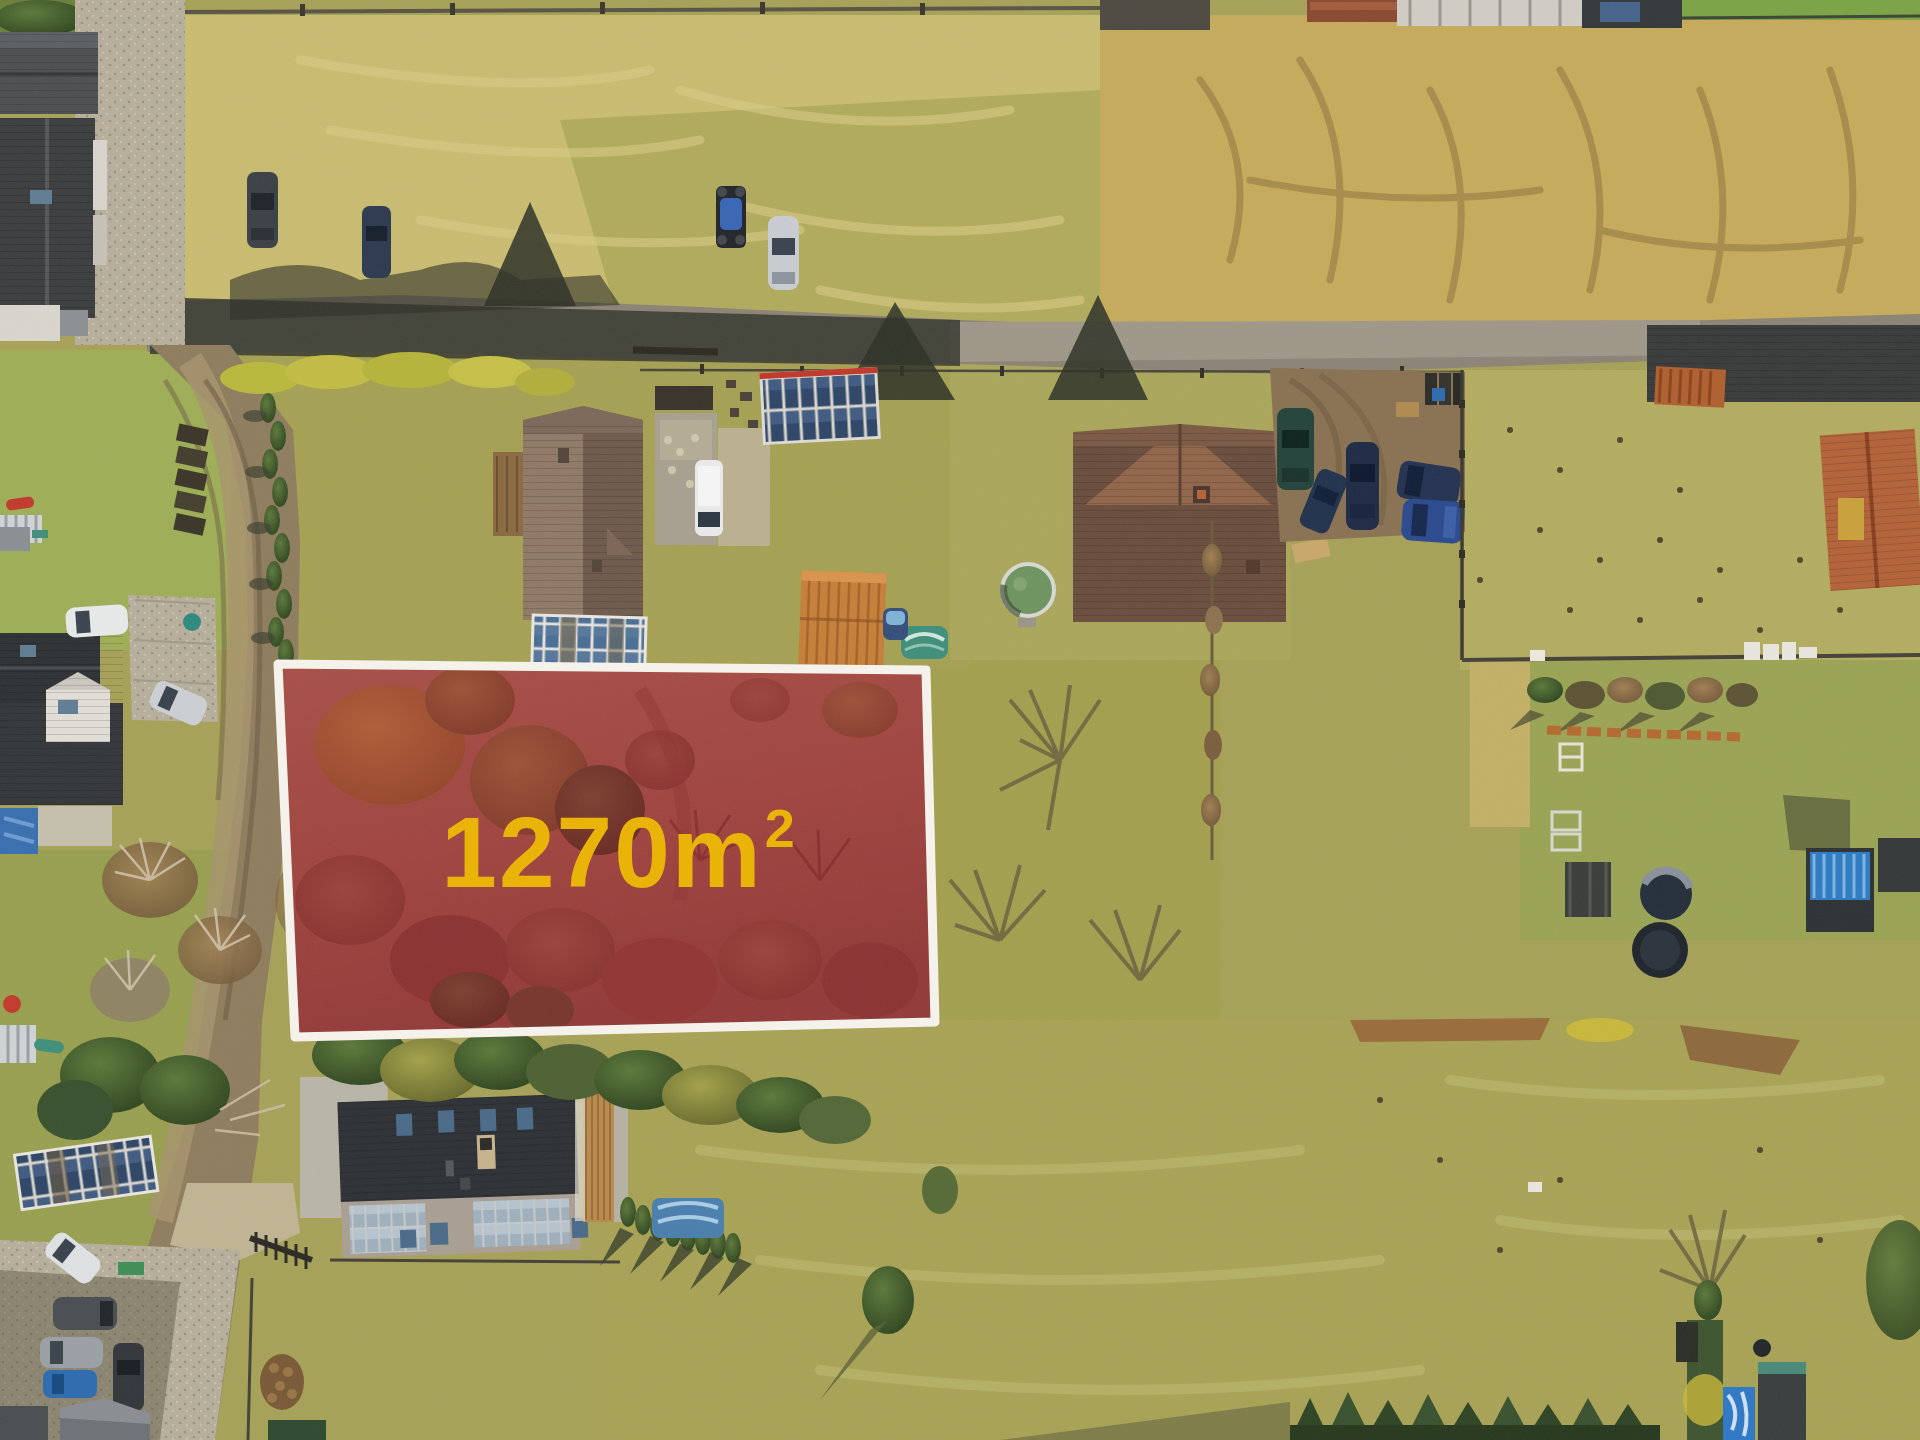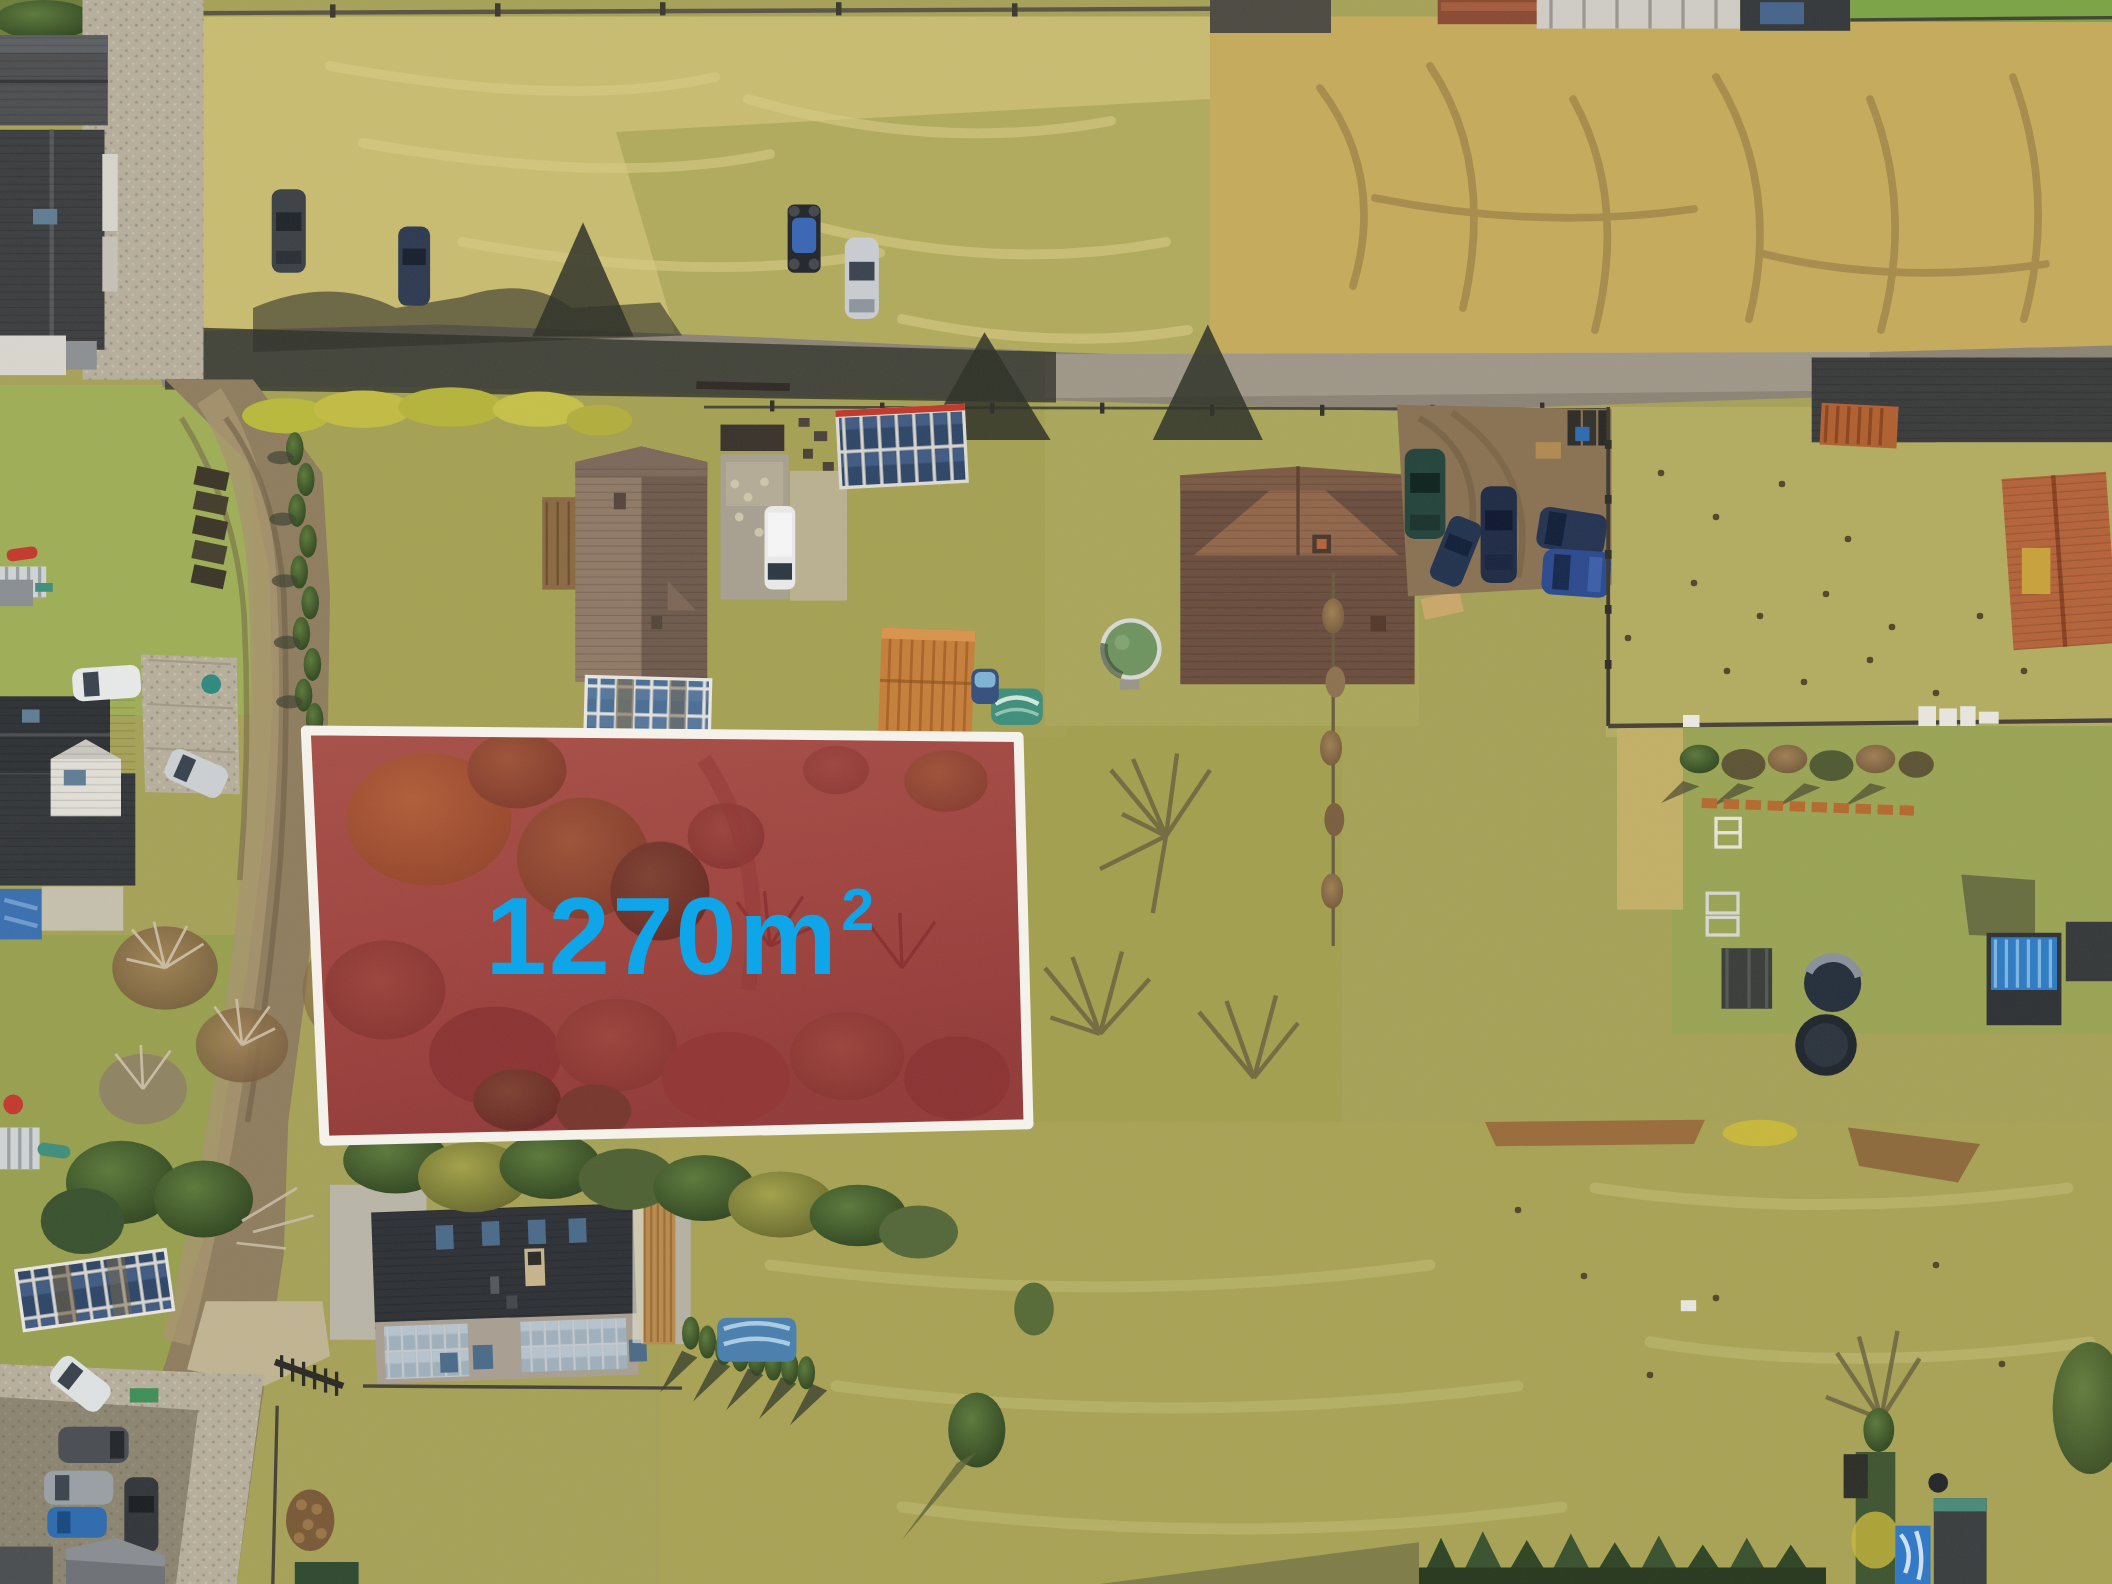--- a/index.html
+++ b/index.html
@@ -1,21 +1,21 @@
 <!DOCTYPE html>
 <html><head>
 <meta charset="utf-8">
 <style>
   html,body{margin:0;padding:0;background:#222;}
   .stage{position:relative;width:1920px;height:1440px;overflow:hidden;
          font-family:"Liberation Sans", sans-serif;}
   .stage svg{position:absolute;left:0;top:0;display:block;}
   .plot-label{
     position:absolute;left:618px;top:852px;transform:translate(-50%,-50%);
-    color:#0ea5e9;font-weight:bold;font-size:100px;letter-spacing:2px;
+    color:#eab308;font-weight:bold;font-size:100px;letter-spacing:2px;
     white-space:nowrap;user-select:none;
   }
   .plot-label .sup{font-size:54px;position:relative;top:-40px;left:2px;font-weight:bold;}
 </style>
 </head>
 <body>
 
 <div class="stage">
 <svg width="1920" height="1440" viewBox="0 0 1920 1440">
 <defs>

